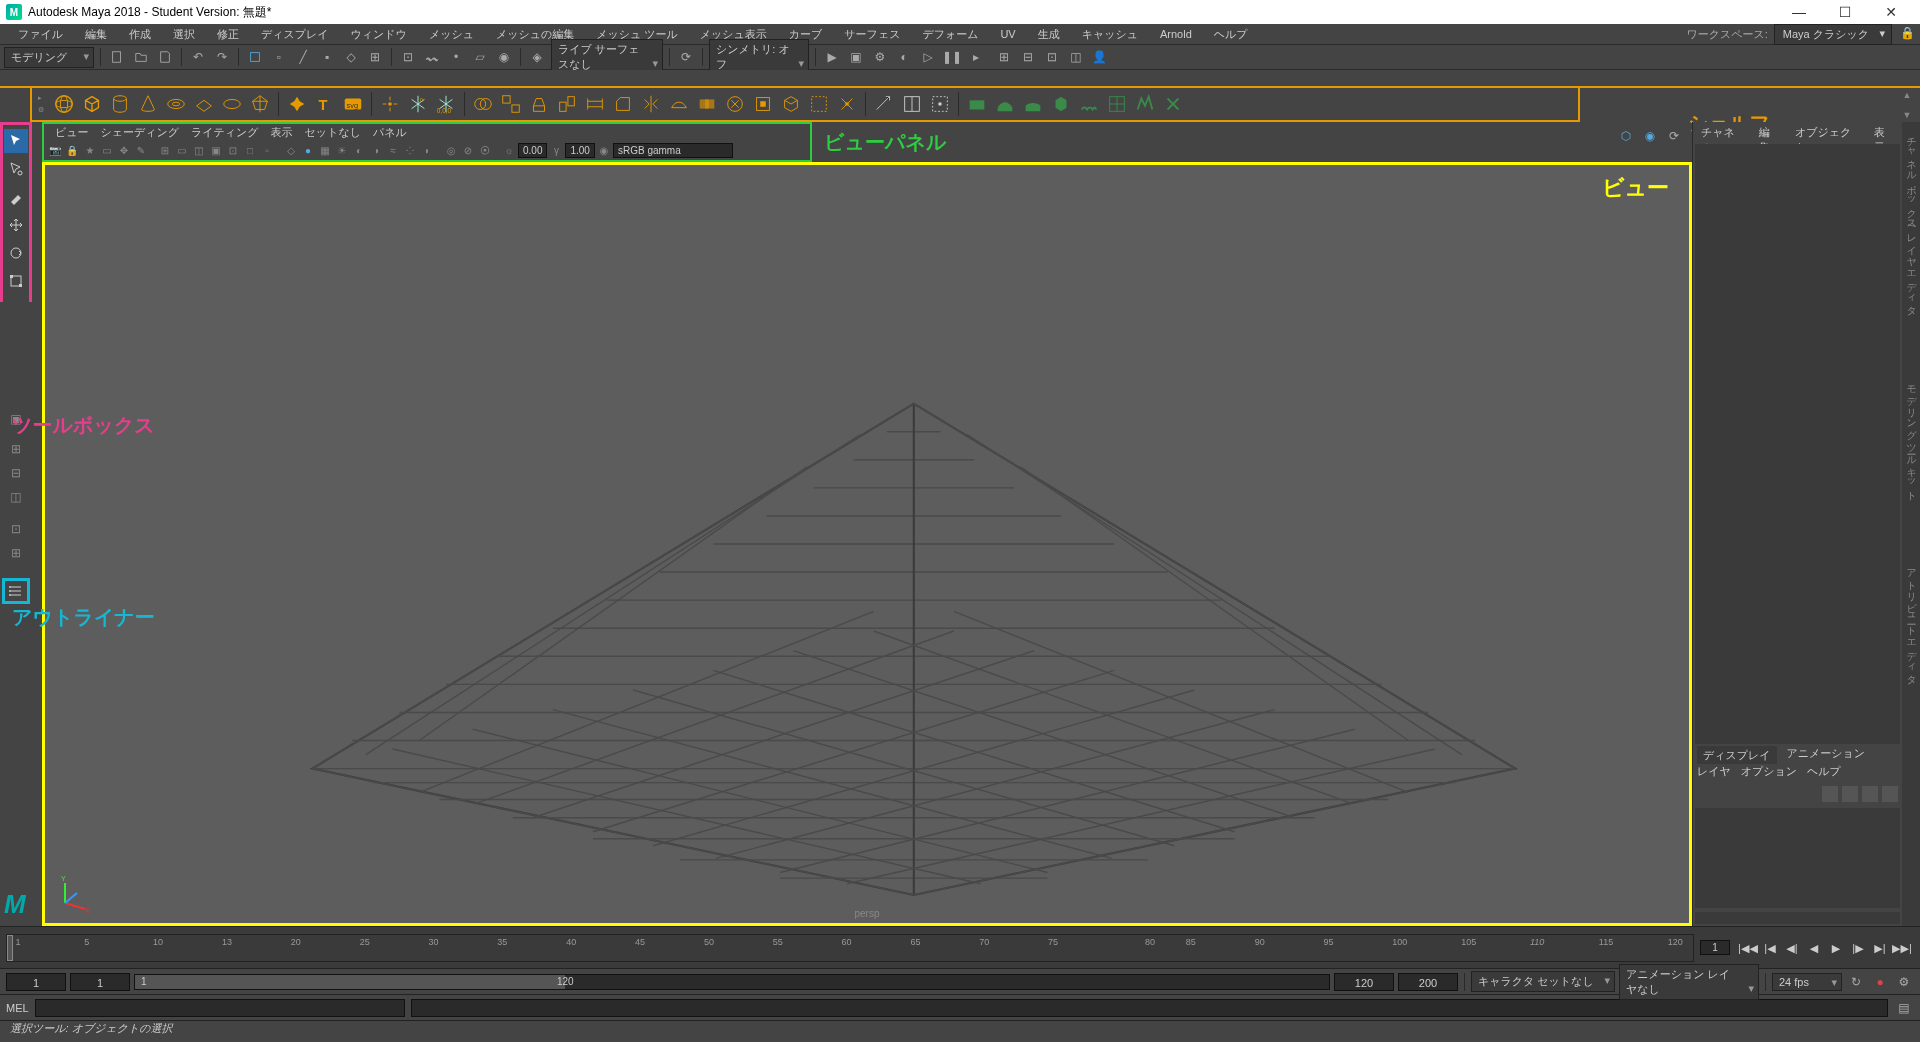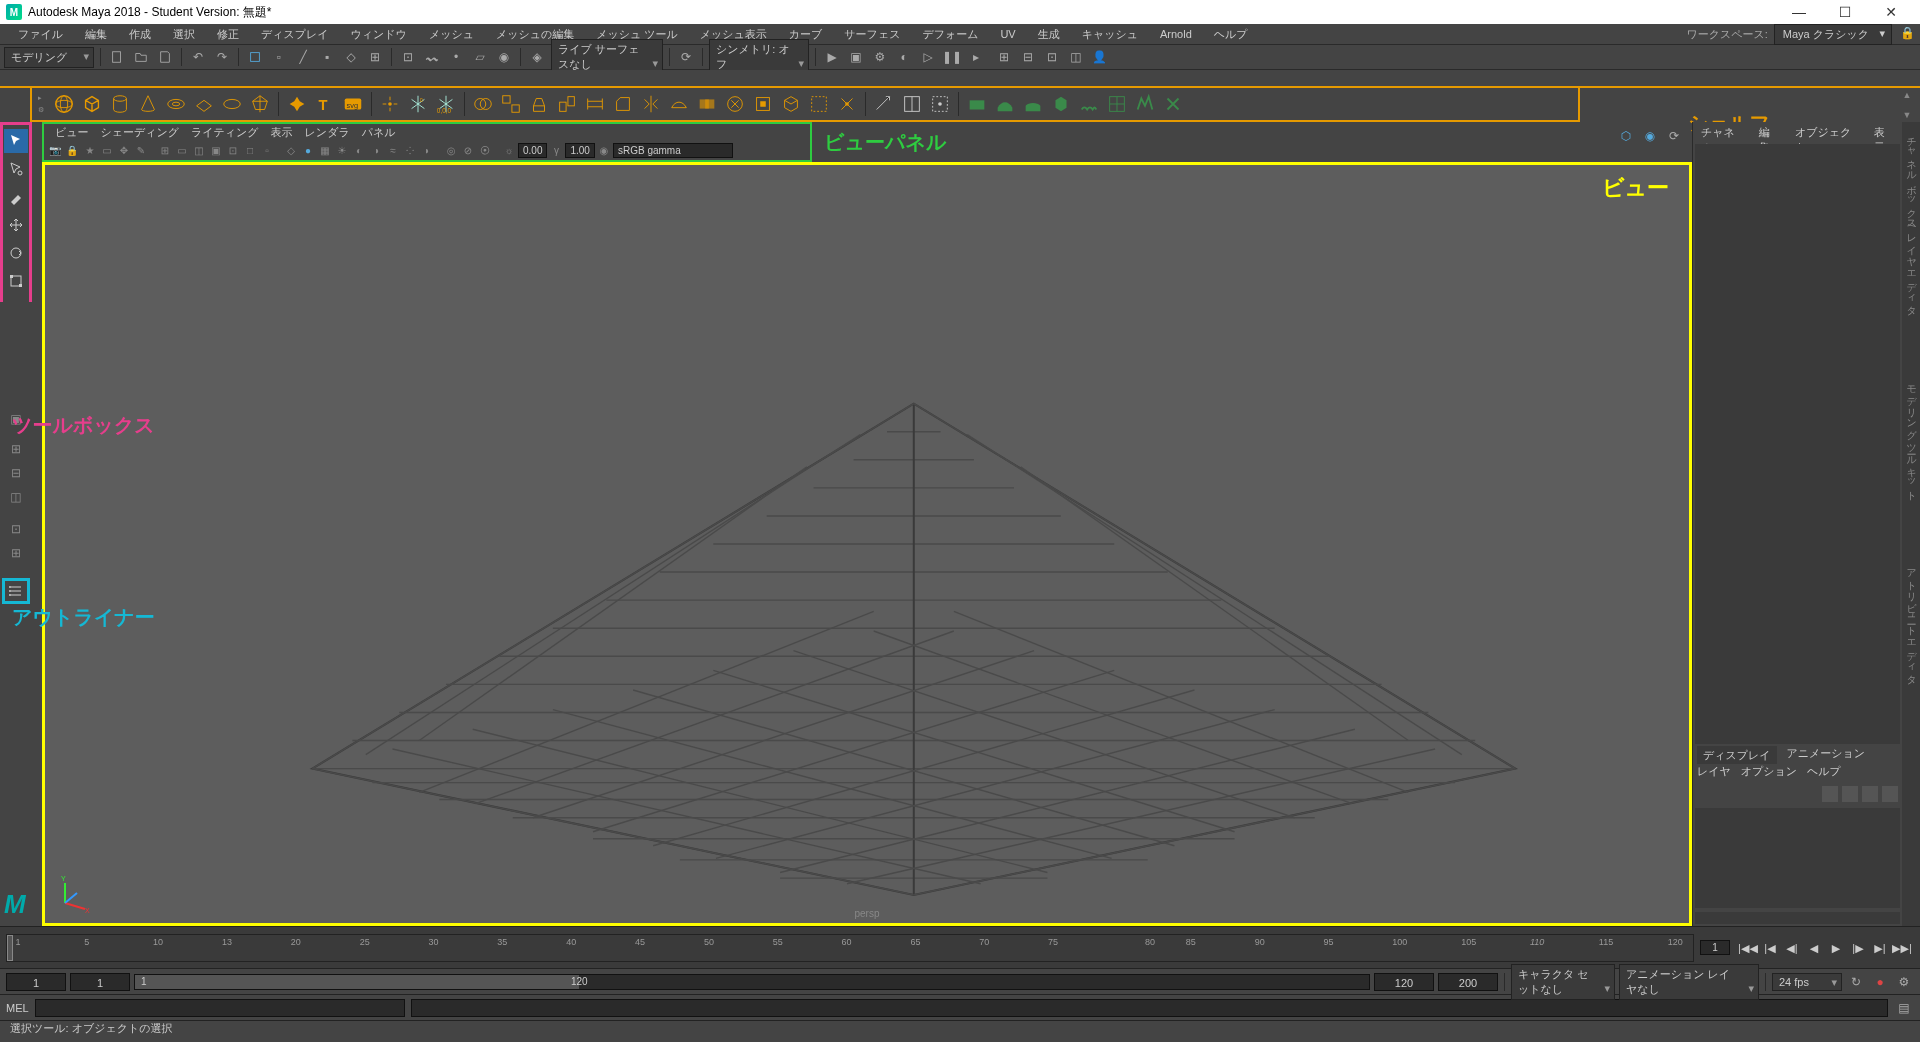--- a/index.html
+++ b/index.html
@@ -65,21 +65,21 @@
 .playback-ctrl{display:flex;gap:2px;padding:0 8px;}
 .playback-ctrl .pbtn{width:20px;height:20px;color:#ccc;font-size:11px;text-align:center;line-height:20px;}
 .range-row{height:26px;background:#444;display:flex;align-items:center;gap:4px;padding:0 6px;border-top:1px solid #222;}
 .range-row .rfield{width:60px;height:18px;background:#2a2a2a;color:#ccc;text-align:center;font-size:11px;line-height:18px;border:1px solid #111;}
 .range-row .rslider{flex:1;height:16px;background:#2a2a2a;border:1px solid #111;position:relative;}
 .range-row .rslider .rsfill{position:absolute;left:0;width:36%;height:100%;background:#555;display:flex;align-items:center;padding-left:6px;color:#ccc;font-size:10px;}
 .cmdline{height:26px;background:#444;display:flex;align-items:center;padding:0 6px;gap:6px;border-top:1px solid #222;}
 .cmdline .cmdlabel{color:#ccc;font-size:11px;}
 .cmdline .cmdinput{width:370px;height:18px;background:#2a2a2a;border:1px solid #111;}
 .cmdline .cmdout{flex:1;height:18px;background:#2a2a2a;border:1px solid #111;}
-.helpline{height:16px;background:#444;display:flex;align-items:center;padding:0 10px;border-top:1px solid #222;}
+.helpline{height:16px;background:#444;display:flex;align-items:center;padding:0 10px;border-top:1px solid #222;font-style:italic;}
 .helpline .helptext{color:#ccc;font-size:11px;}
 .numfield{background:#2a2a2a;border:1px solid #111;color:#ccc;padding:1px 4px;font-size:10px;}
 .vp-input{background:#2a2a2a;border:1px solid #111;color:#ccc;padding:1px 4px;font-size:10px;width:120px;}
 .left-extra{width:10px;background:#444;}
 </style>
 </head>
 <body>
 
 <div class="titlebar">
   <div class="logo">M</div>
@@ -482,21 +482,21 @@
   <div class="left-extra"></div>
 
   <div class="viewport-area">
     <div style="display:flex;">
       <div style="flex:0 0 770px;">
         <div class="view-panel-menu">
           <div class="vpm">ビュー</div>
           <div class="vpm">シェーディング</div>
           <div class="vpm">ライティング</div>
           <div class="vpm">表示</div>
-          <div class="vpm">レンダラ</div>
+          <div class="vpm">セットなし</div>
           <div class="vpm">パネル</div>
         </div>
         <div class="view-panel-icons">
           <div class="vpi">📷</div>
           <div class="vpi">🔒</div>
           <div class="vpi">★</div>
           <div class="vpi">▭</div>
           <div class="vpi">✥</div>
           <div class="vpi">✎</div>
           <div style="width:6px"></div>
@@ -689,21 +689,21 @@
   <div class="rslider">
     <div class="rsfill">
         <span>1</span>
         <span style="flex:1"></span>
       </div>
     <div style="position:absolute;left:35%;top:0;color:#ccc;font-size:10px;padding:1px 4px;">120</div>
   </div>
   <div class="rfield">120</div>
   <div class="rfield">200</div>
   <div class="vsep"></div>
-  <div class="combo" style="width:104px">キャラクタ セットなし</div>
+  <div class="combo" style="width:144px">キャラクタ セットなし</div>
   <div class="combo" style="width:140px">アニメーション レイヤなし</div>
   <div class="vsep"></div>
   <div class="combo" style="width:70px">24 fps</div>
   <div class="iconbtn">↻</div>
   <div class="iconbtn" style="color:#d44">●</div>
   <div class="iconbtn">⚙</div>
 </div>
 
 <div class="cmdline">
   <div class="cmdlabel">MEL</div>

